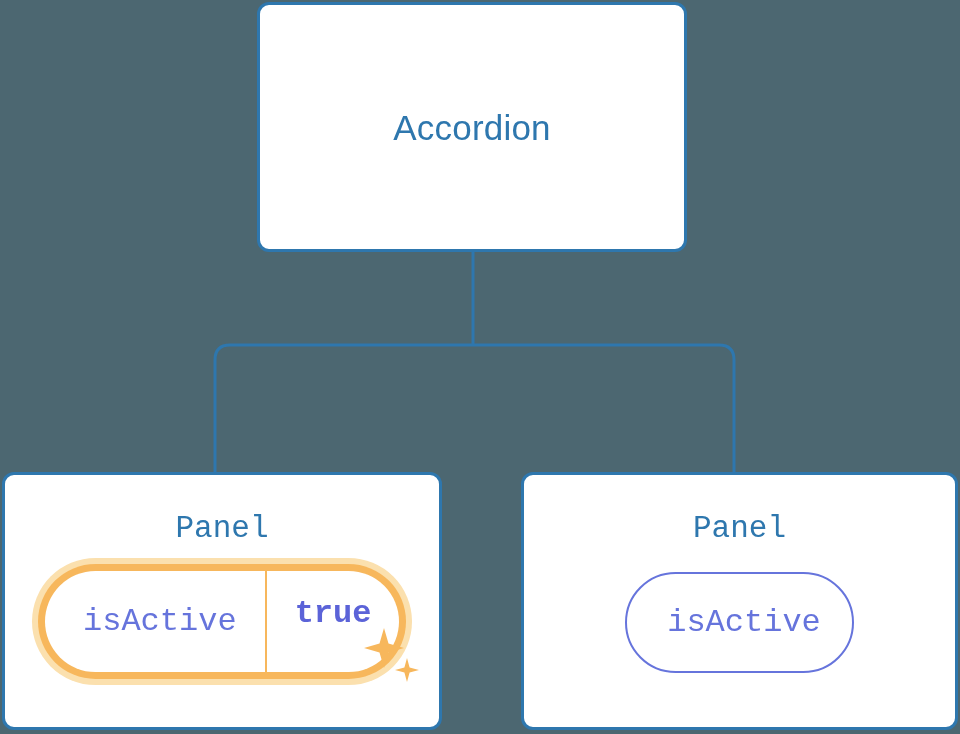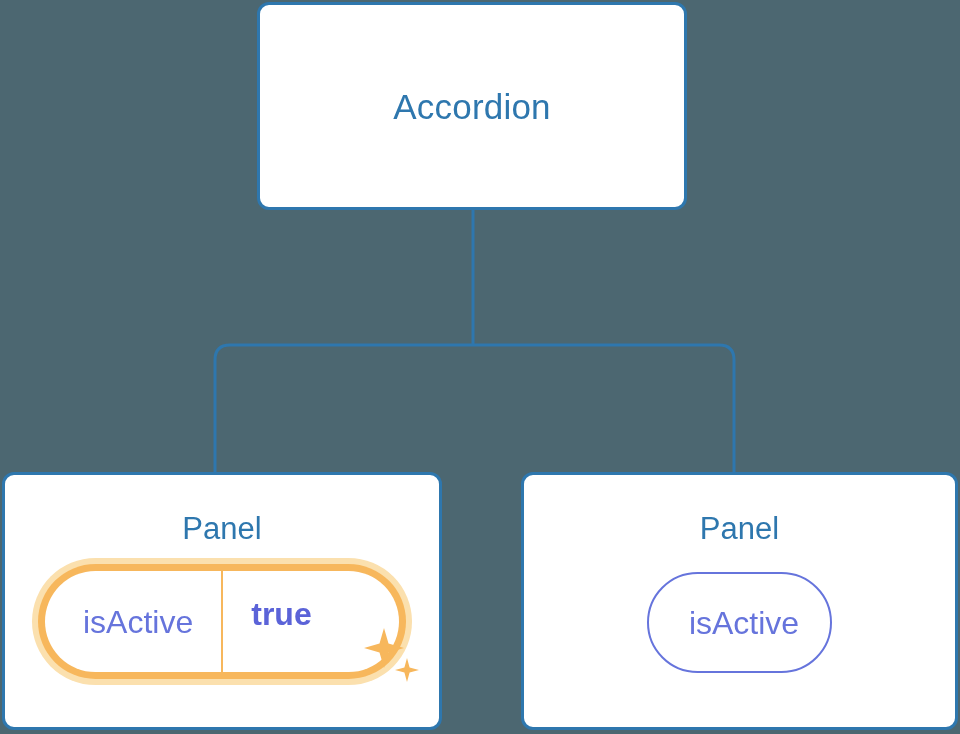--- a/index.html
+++ b/index.html
@@ -39,40 +39,41 @@
     border: 3px solid #2e77ae;
     border-radius: 12px;
     z-index: 2;
   }
 
   
   #node-accordion {
     left: 257px;
     top: 2px;
     width: 430px;
-    height: 208px;
+    height: 250px;
     display: flex;
     align-items: center;
     justify-content: center;
   }
 
   .node-title-root {
     color: #2e77ae;
     font-size: 35px;
     font-weight: 400;
     letter-spacing: 0.2px;
     line-height: 1;
   }
 
   
   .panel-card {
     display: flex;
     flex-direction: column;
     align-items: center;
     padding-top: 38px;
+    font-family: Liberation Mono, monospace;
   }
 
   #node-panel-left {
     left: 2px;
     top: 472px;
     width: 440px;
     height: 258px;
     overflow: visible;
   }
 

